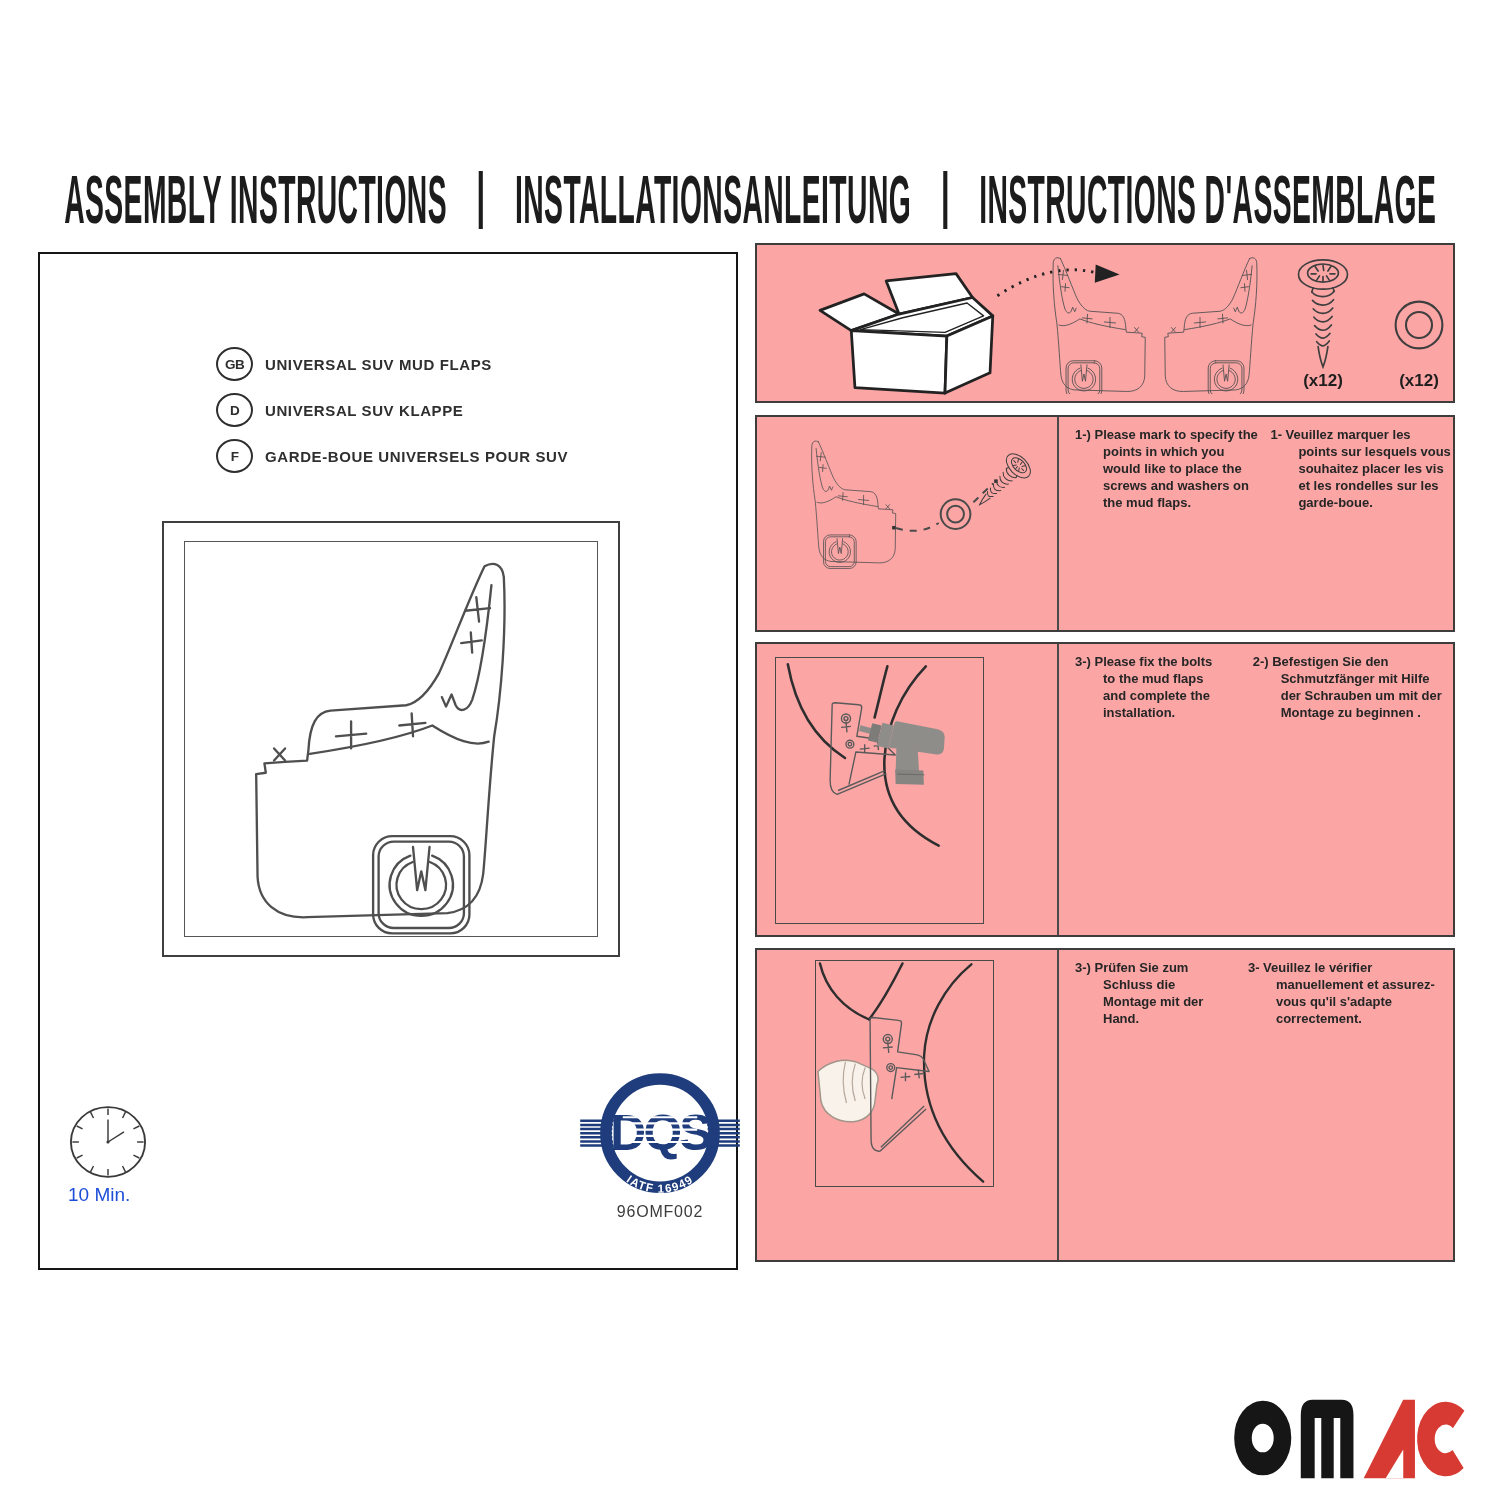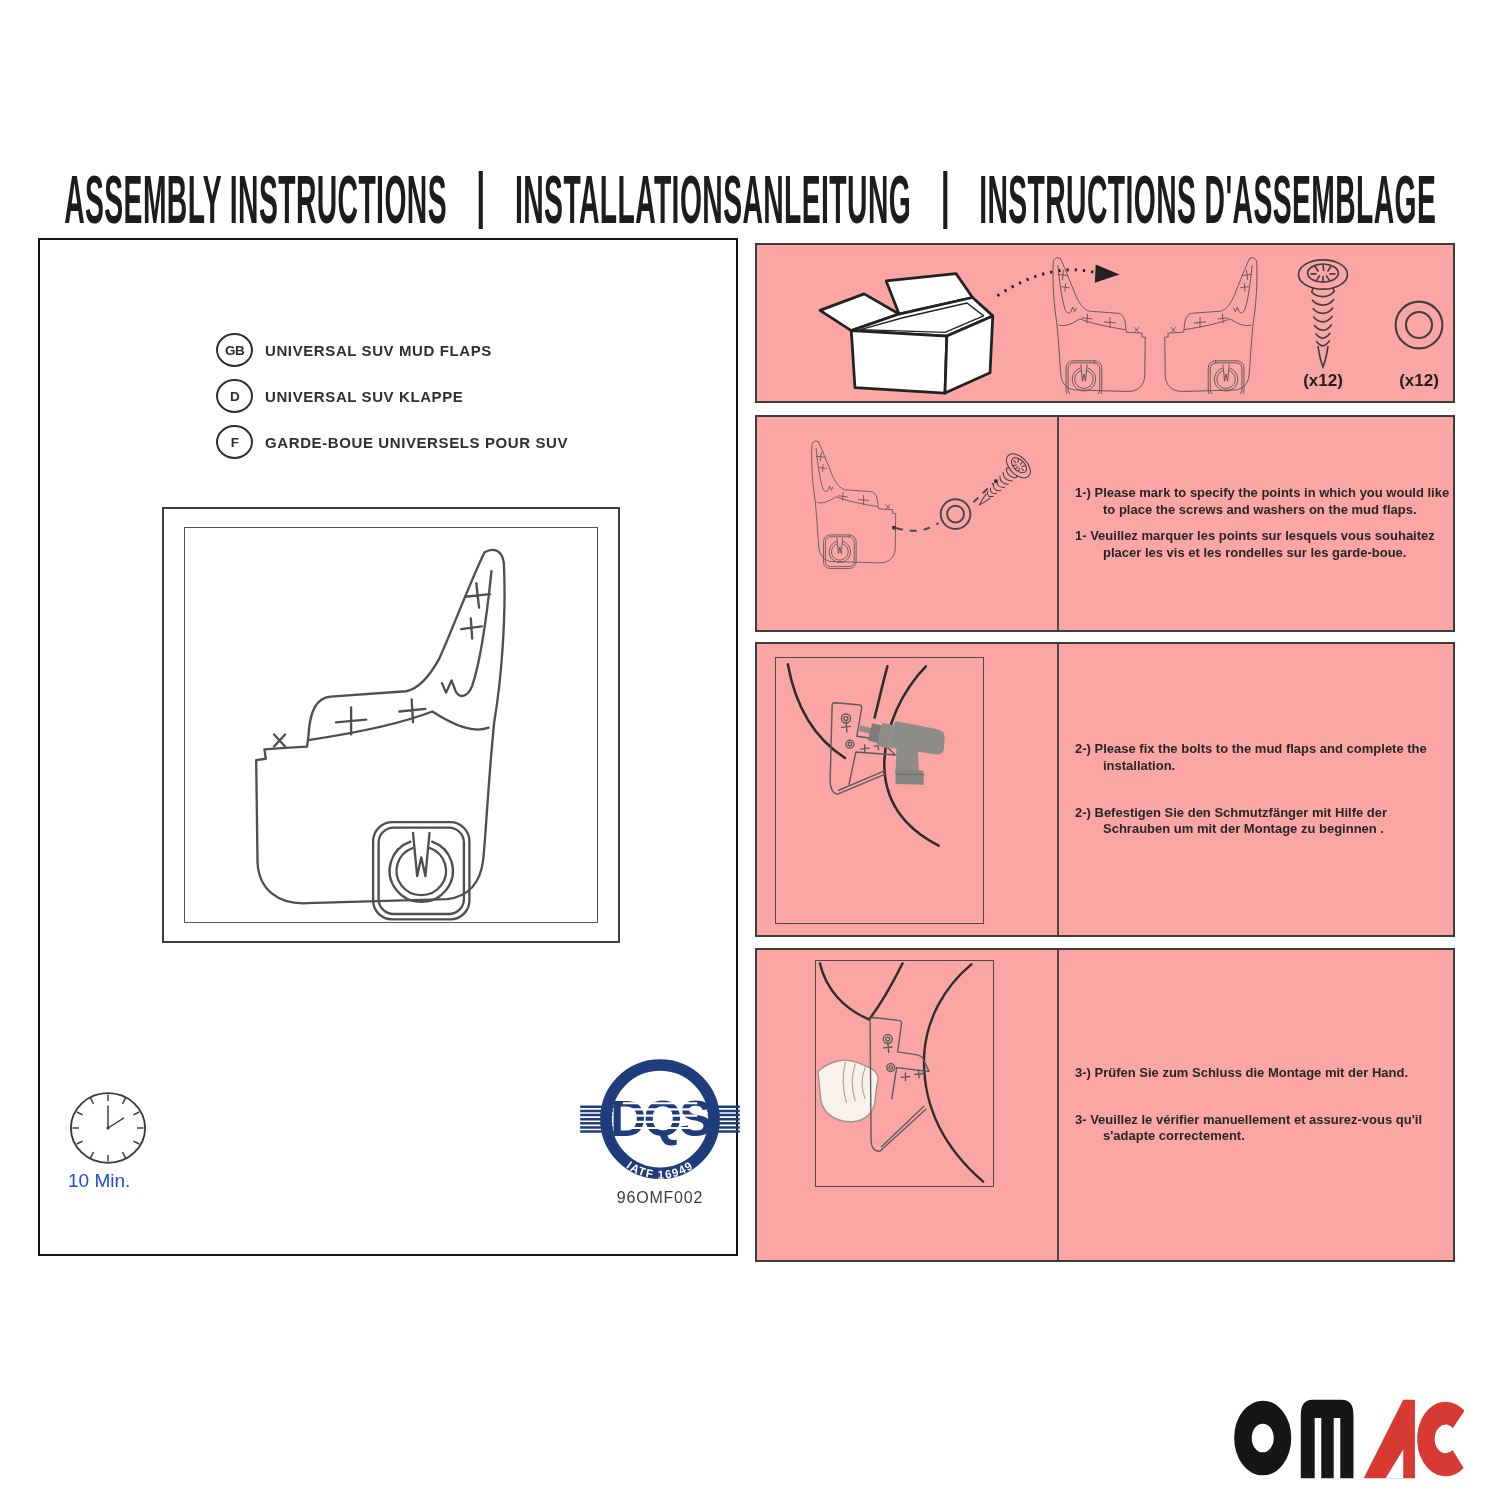--- a/index.html
+++ b/index.html
@@ -9,36 +9,36 @@
     overflow:hidden;
   }
   .abs{position:absolute;}
   
   .title-wrap{position:absolute;top:160px;left:0;right:0;display:flex;justify-content:center;}
   .title-row{display:flex;align-items:center;gap:78px;white-space:nowrap;
     transform:scaleX(0.41);transform-origin:center;
     font-weight:700;font-size:69px;letter-spacing:1px;color:#1c1c1c;}
   .title-sep{width:10px;height:58px;background:#1c1c1c;}
   
-  .left-box{left:38px;top:238px;width:700px;height:1018px;border:2.5px solid #151515;box-sizing:border-box;background:#fff;}
+  .left-box{left:38px;top:252px;width:700px;height:1018px;border:2.5px solid #151515;box-sizing:border-box;background:#fff;}
   .lang-row{left:0;width:690px;height:32px;display:flex;align-items:center;}
   .lang-circle{width:33px;height:30px;border:2.4px solid #2e2e2e;border-radius:50%;
     display:flex;align-items:center;justify-content:center;
     font-size:13.5px;font-weight:700;color:#2e2e2e;margin-left:176px;flex:none;letter-spacing:-0.5px;}
   .lang-label{margin-left:12px;font-size:15px;font-weight:700;color:#2f2f2f;letter-spacing:0.6px;}
   .draw-frame{left:122px;top:267px;width:458px;height:436px;border:2px solid #3f3f3f;box-sizing:border-box;}
   .draw-frame-inner{left:20px;top:18px;width:414px;height:396px;border:1.5px solid #565656;box-sizing:border-box;}
   .duration-label{left:28px;top:930px;width:120px;font-size:19px;color:#1d4ed8;}
   .cert-block{left:540px;top:810px;width:160px;}
   .cert-code{margin-top:2px;text-align:center;font-size:16px;color:#3c3c3c;letter-spacing:0.8px;}
   
   .rpanel{left:755px;width:700px;border:2px solid #3d3d3d;box-sizing:border-box;background:#fca5a5;}
   .count-label{font-size:17px;font-weight:700;color:#1f1f1f;text-align:center;}
   .step-text{position:absolute;left:300px;top:0;bottom:0;width:400px;border-left:2px solid #4a4a4a;
-    box-sizing:border-box;display:flex;flex-direction:column;justify-content:center;
+    box-sizing:border-box;display:flex;justify-content:center;
     padding:10px 6px 10px 16px;}
   .para{font-size:13px;font-weight:700;line-height:1.3;color:#262626;
     padding-left:28px;text-indent:-28px;}
   .gap-sm{gap:9px;} .gap-lg{gap:30px;}
   .scene-box{border:1.5px solid #4a4a4a;box-sizing:border-box;}
   
   .brand{left:1232px;top:1394px;width:240px;height:88px;}
 </style>
 </head>
 <body>
@@ -237,21 +237,21 @@
         <rect x="-11" y="15" width="12" height="6" fill="#8f8d8a"></rect>
         <rect x="0" y="10" width="10" height="18" rx="1" fill="#7e7c79"></rect>
         <rect x="10" y="7" width="12" height="24" fill="#8f8d8a"></rect>
         <path d="M 22,4 Q 22,2 24,2 L 66,0 Q 74,0 75,7 L 77,18 Q 77,24 71,25 L 52,27 L 58,46 Q 60,52 54,53 L 40,56 Q 36,56 35,52 L 30,29 L 24,30 Q 22,30 22,28 Z" fill="#8f8d8a"></path>
         <path d="M 34,50 L 62,44 L 66,58 L 38,64 Z" fill="#878582"></path>
         <path d="M 37,54 L 64,48" stroke="#6f6d6a" stroke-width="1.2" fill="none"></path>
       </g>
     </svg>
   </div>
   <div class="step-text gap-lg">
-    <div class="para">2-) Please fix the bolts to the mud flaps and complete the installation.</div>
+    <div class="para">3-) Please fix the bolts to the mud flaps and complete the installation.</div>
     <div class="para">2-) Befestigen Sie den Schmutzfänger mit Hilfe der Schrauben um mit der Montage zu beginnen .</div>
   </div>
 </div>
 
 <div class="abs rpanel" style="top:948px;height:314px;">
   <div class="abs scene-box" style="left:58px;top:10px;width:179px;height:227px;">
     <svg width="176" height="224" viewBox="0 0 179 227">
       <g fill="none" stroke="#2e2e2e" stroke-width="2.4" stroke-linecap="round">
         <path d="M 4,2 C 10,28 28,48 54,59"></path>
         <path d="M 88,2 C 78,22 64,46 54,59"></path>

